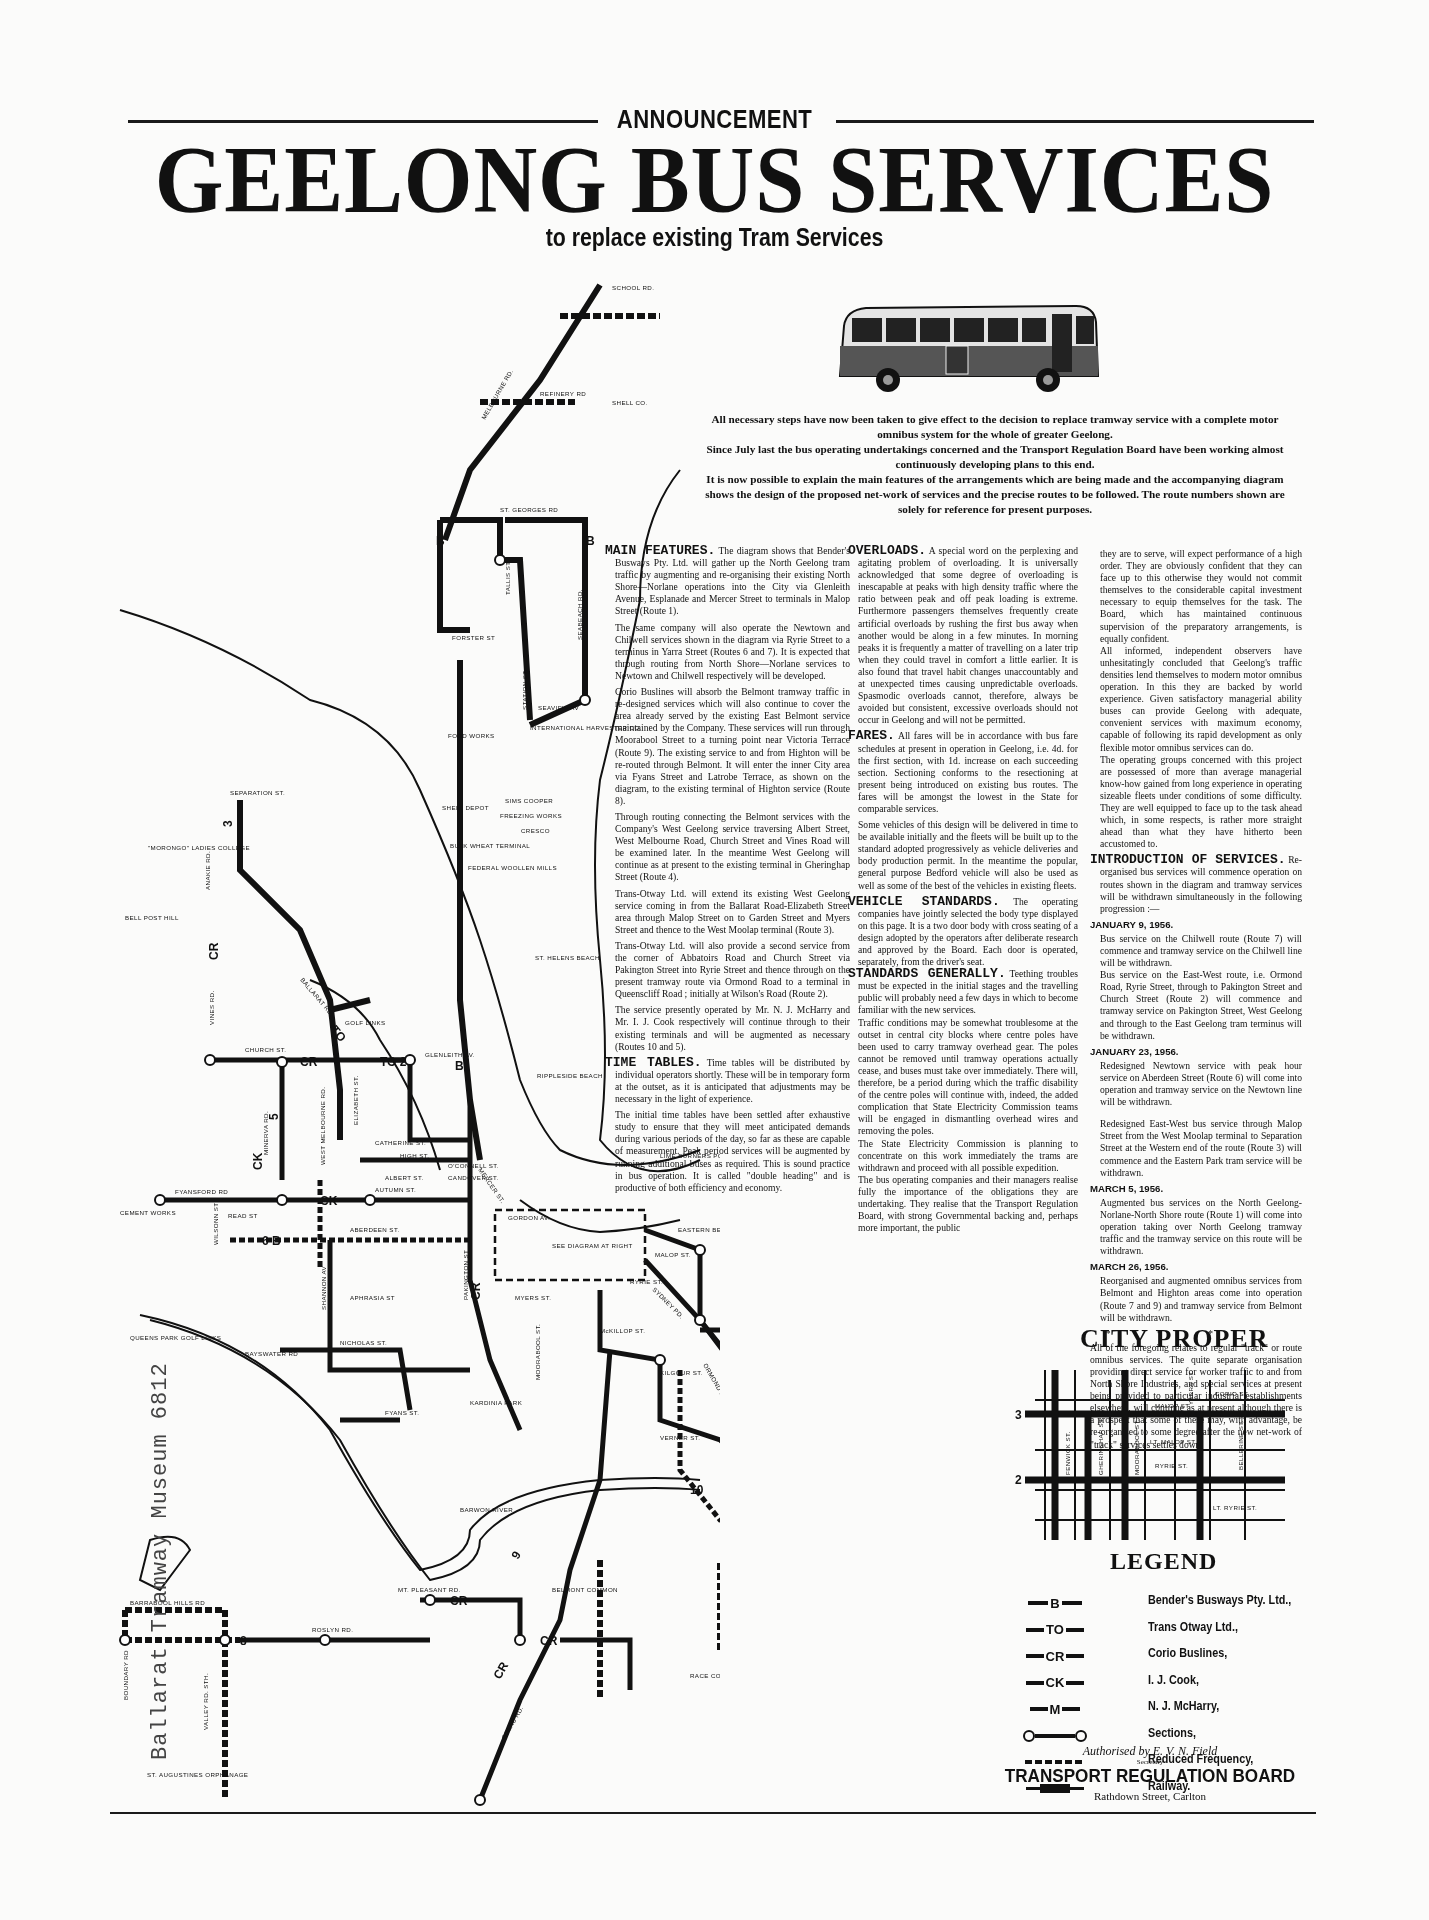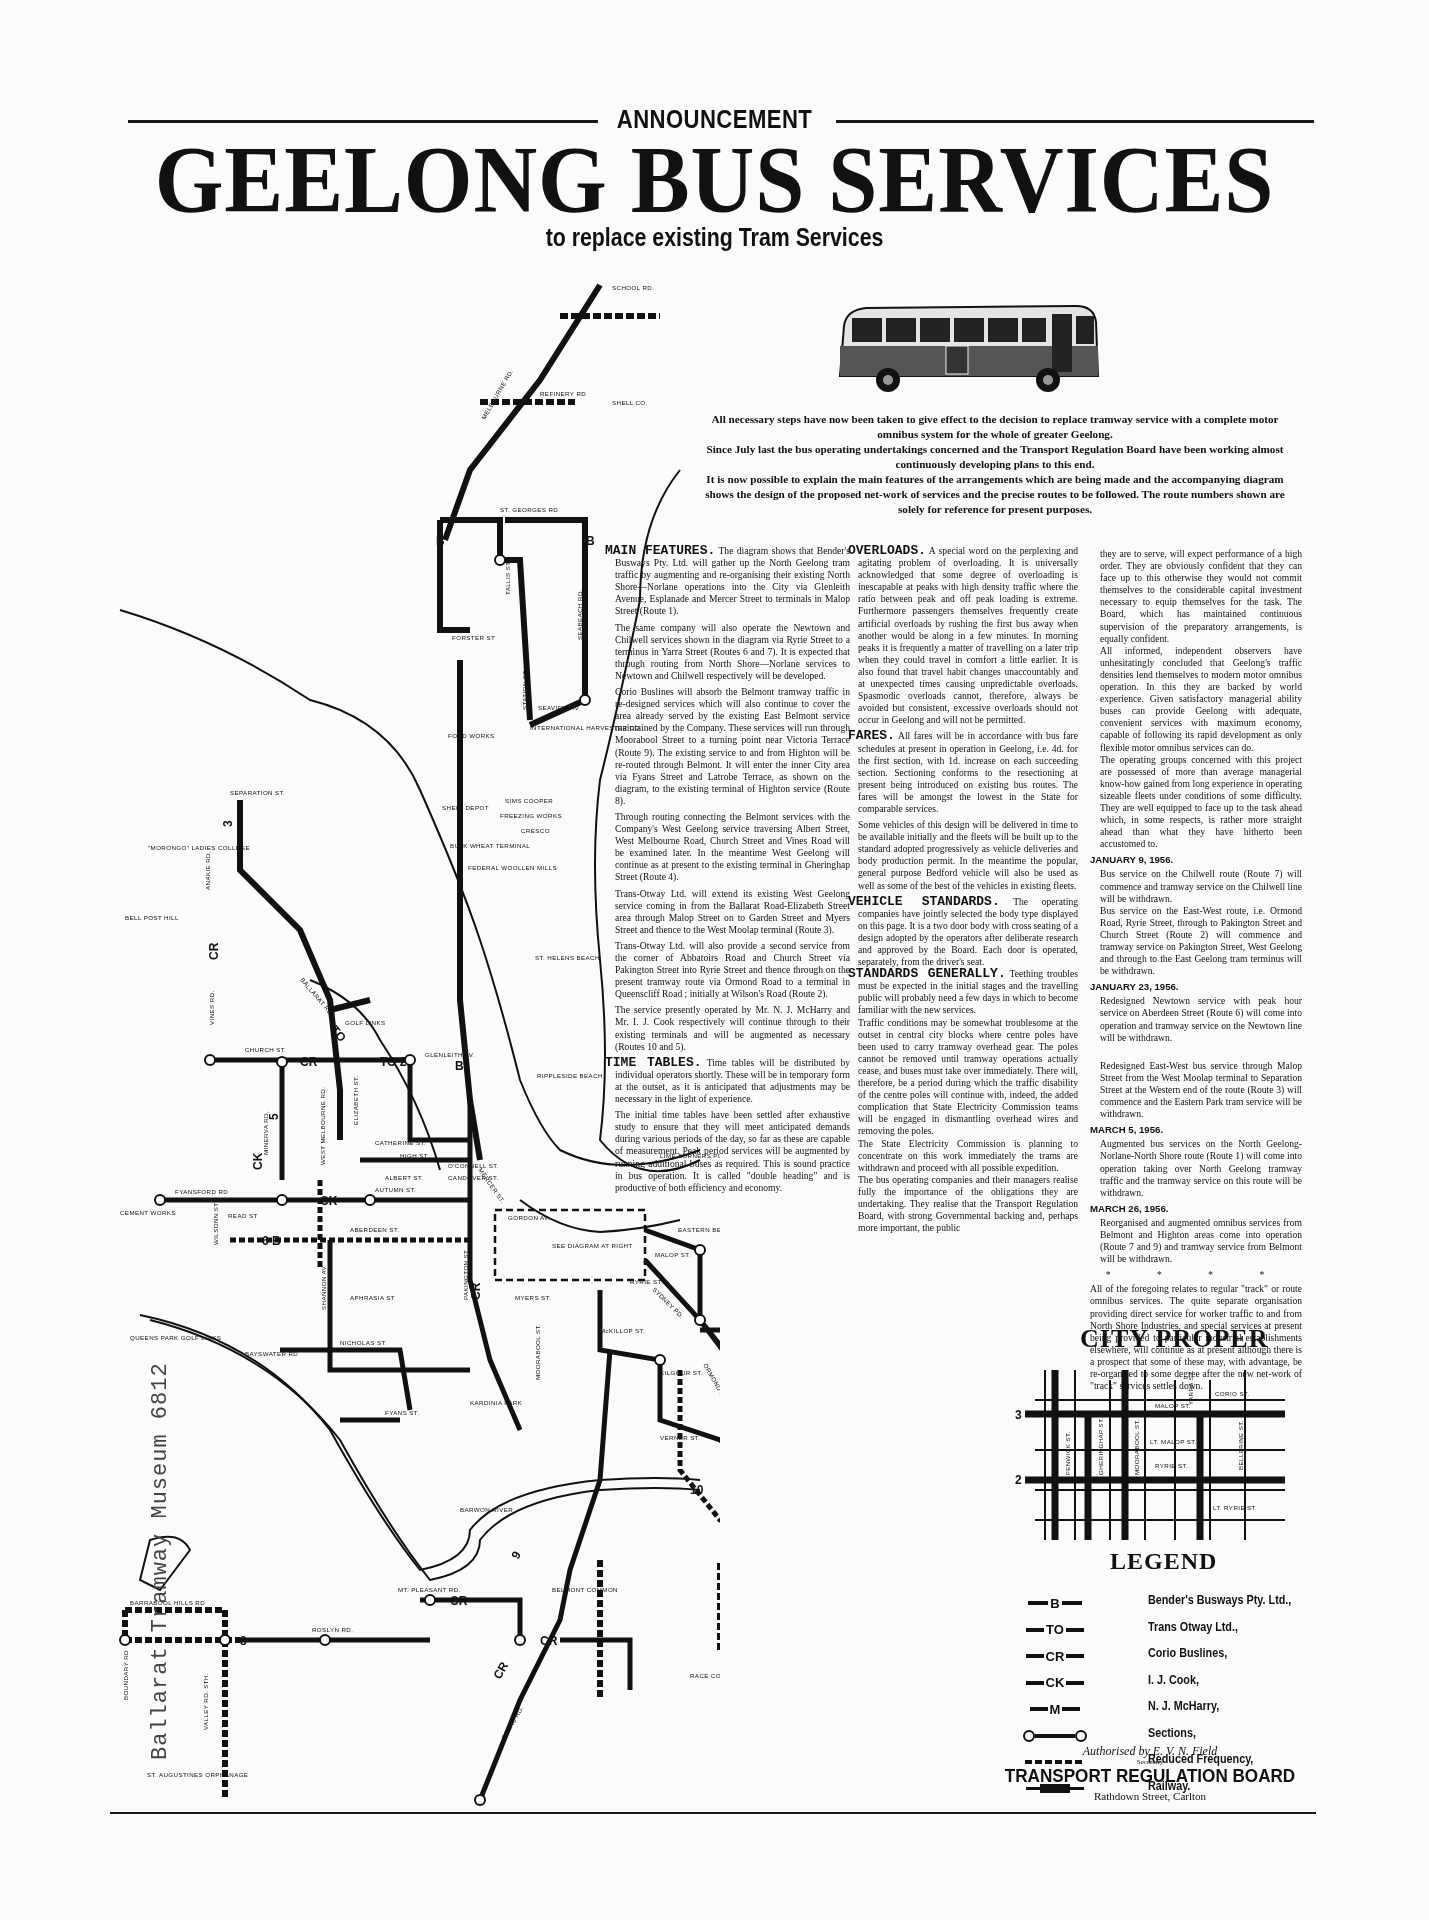--- a/index.html
+++ b/index.html
@@ -89,25 +89,26 @@
   <p class="hang" style="margin-bottom:0"><span class="kw">STANDARDS GENERALLY.</span> <span>Teething troubles must be expected in the initial stages and the travelling public will probably need a few days in which to become familiar with the new services.</span></p>
   <p class="hang" style="margin-bottom:0">Traffic conditions may be somewhat troublesome at the outset in central city blocks where centre poles have been used to carry tramway overhead gear. The poles cannot be removed until tramway operations actually cease, and buses must take over immediately. There will, therefore, be a period during which the traffic disability of the centre poles will continue with, indeed, the added complication that State Electricity Commission teams will be engaged in dismantling overhead wires and removing the poles.</p>
   <p class="hang" style="margin-bottom:0">The State Electricity Commission is planning to concentrate on this work immediately the trams are withdrawn and proceed with all possible expedition.</p>
   <p class="hang">The bus operating companies and their managers realise fully the importance of the obligations they are undertaking. They realise that the Transport Regulation Board, with strong Governmental backing and, perhaps more important, the public</p>
 </div>
 
 <div class="col" style="left:1090px;top:548px;width:212px;">
   <p class="hang" style="margin-bottom:0">they are to serve, will expect performance of a high order. They are obviously confident that they can face up to this otherwise they would not commit themselves to the considerable capital investment necessary to equip themselves for the task. The Board, which has maintained continuous supervision of the preparatory arrangements, is equally confident.</p>
   <p class="hang" style="margin-bottom:0">All informed, independent observers have unhesitatingly concluded that Geelong's traffic densities lend themselves to modern motor omnibus operation. In this they are backed by world experience. Given satisfactory managerial ability buses can provide Geelong with adequate, convenient services with maximum economy, capable of following its rapid development as only flexible motor omnibus services can do.</p>
   <p class="hang">The operating groups concerned with this project are possessed of more than average managerial know-how gained from long experience in operating sizeable fleets under conditions of some difficulty. They are well equipped to face up to the task ahead which, in some respects, is rather more straight ahead than what they have hitherto been accustomed to.</p>
+  <p class="hang"><span class="kw">INTRODUCTION OF SERVICES.</span> <span>Re-organised bus services will commence operation on routes shown in the diagram and tramway services will be withdrawn simultaneously in the following progression :—</span></p>
   <div class="date">JANUARY 9, 1956.</div>
   <p class="hang" style="margin-bottom:0">Bus service on the Chilwell route (Route 7) will commence and tramway service on the Chilwell line will be withdrawn.</p>
   <p class="hang">Bus service on the East-West route, i.e. Ormond Road, Ryrie Street, through to Pakington Street and Church Street (Route 2) will commence and tramway service on Pakington Street, West Geelong and through to the East Geelong tram terminus will be withdrawn.</p>
   <div class="date">JANUARY 23, 1956.</div>
-  <p class="hang" style="margin-bottom:16px">Redesigned Newtown service with peak hour service on Aberdeen Street (Route 6) will come into operation and tramway service on the Newtown line will be withdrawn.</p>
+  <p class="hang" style="margin-bottom:10px">Redesigned Newtown service with peak hour service on Aberdeen Street (Route 6) will come into operation and tramway service on the Newtown line will be withdrawn.</p>
   <p class="hang">Redesigned East-West bus service through Malop Street from the West Moolap terminal to Separation Street at the Western end of the route (Route 3) will commence and the Eastern Park tram service will be withdrawn.</p>
   <div class="date">MARCH 5, 1956.</div>
   <p class="hang">Augmented bus services on the North Geelong-Norlane-North Shore route (Route 1) will come into operation taking over North Geelong tramway traffic and the tramway service on this route will be withdrawn.</p>
   <div class="date">MARCH 26, 1956.</div>
   <p class="hang">Reorganised and augmented omnibus services from Belmont and Highton areas come into operation (Route 7 and 9) and tramway service from Belmont will be withdrawn.</p>
   <div class="stars">* * * *</div>
   <p>All of the foregoing relates to regular "track" or route omnibus services. The quite separate organisation providing direct service for worker traffic to and from North Shore Industries, and special services at present being provided to particular industrial establishments elsewhere, will continue as at present although there is a prospect that some of these may, with advantage, be re-organised to some degree after the new net-work of "track" services settles down.</p>
 </div>
 
 <svg class="map" viewBox="0 270 720 1540">

